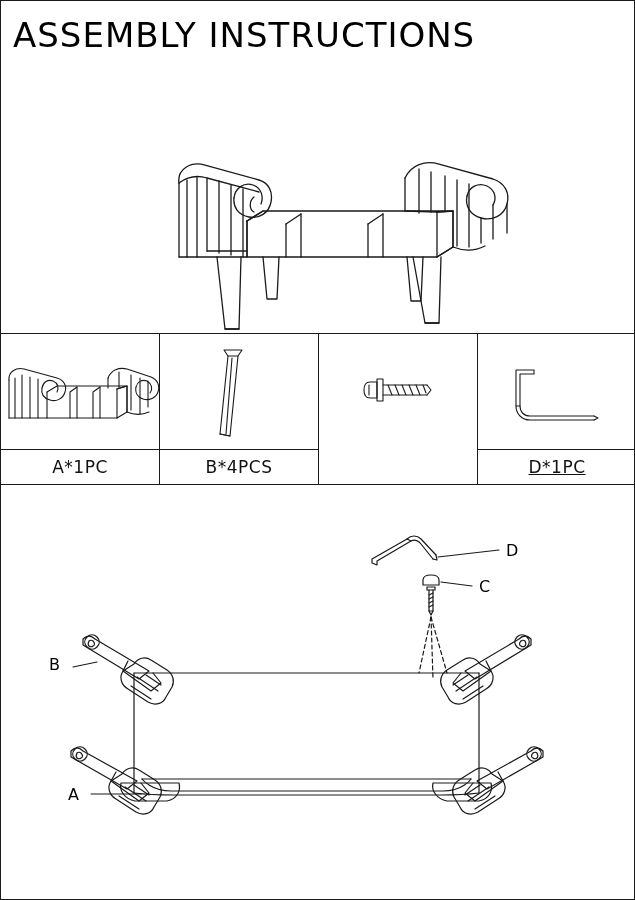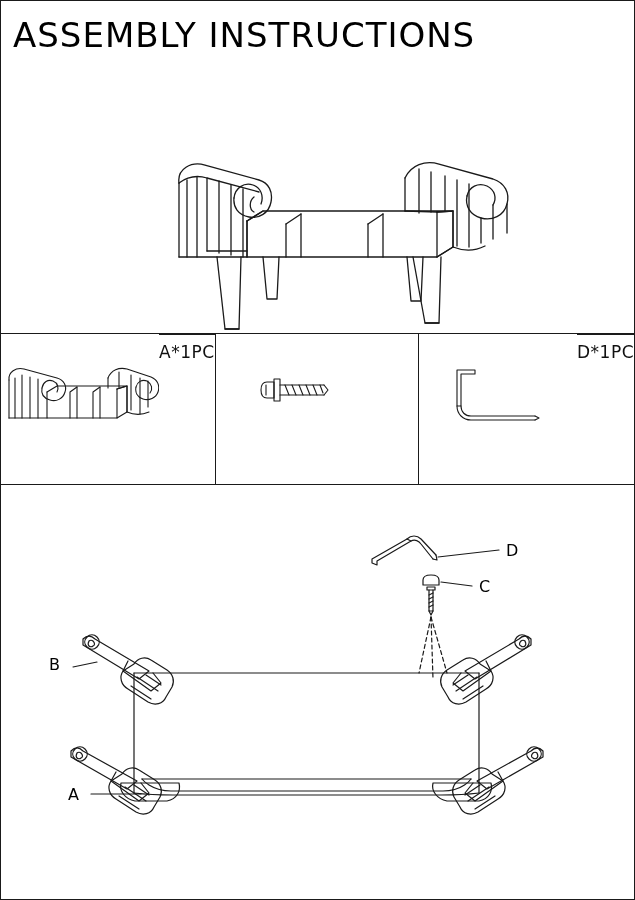--- a/index.html
+++ b/index.html
@@ -59,25 +59,25 @@
     width: 633px;
     height: 150px;
     border-top: 1px solid #1a1a1a;
     border-bottom: 1px solid #1a1a1a;
     display: flex;
   }
   .part-cell {
     flex: 1 1 0;
     position: relative;
     display: flex;
-    flex-direction: row;
+    flex-direction: column;
     border-right: 1px solid #1a1a1a;
     box-sizing: border-box;
   }
-  .part-cell:last-child { border-right: none; }
+  .part-cell:last-child { border-right: none; text-decoration: underline; }
   .part-art {
     flex: 1 1 auto;
     position: relative;
     overflow: hidden;
   }
   .part-art svg { display: block; }
   .part-label {
     height: 34px;
     border-top: 1px solid #1a1a1a;
     display: flex;
@@ -199,20 +199,31 @@
           <path d="M118 38 L118 54"></path>
           <path d="M130 41 L130 76"></path>
           <path d="M139 44 L139 80"></path>
           <path d="M147 47 L147 73"></path>
           <path d="M126 78 C133 81 141 81 148 78"></path>
         </svg>
       </div>
       <div class="part-label">A*1PC</div>
     </div>
 
+    <div class="part-cell">
+      <div class="part-art">
+        <svg width="158" height="114" viewBox="0 0 158 114" fill="none" stroke="#1a1a1a" stroke-width="1.1" stroke-linejoin="round" stroke-linecap="round">
+          <path d="M64 16 L82 16 L78 22 L68 22 Z"></path>
+          <path d="M68 22 L60 100 L70 102 L78 22"></path>
+          <path d="M60 100 L70 102"></path>
+          <path d="M72 24 L66 100"></path>
+        </svg>
+      </div>
+      <div class="part-label">B*4PCS</div>
+    </div>
 
     <div class="part-cell">
       <div class="part-art">
         <svg width="158" height="114" viewBox="0 0 158 114" fill="none" stroke="#1a1a1a" stroke-width="1.1" stroke-linejoin="round" stroke-linecap="round">
 
           <path d="M51 48 C47 48 45 51 45 56 C45 61 47 64 51 64 L58 64 L58 48 Z"></path>
           <path d="M50 51 L50 61"></path>
 
           <path d="M58 45 L64 45 L64 67 L58 67 Z"></path>
 

